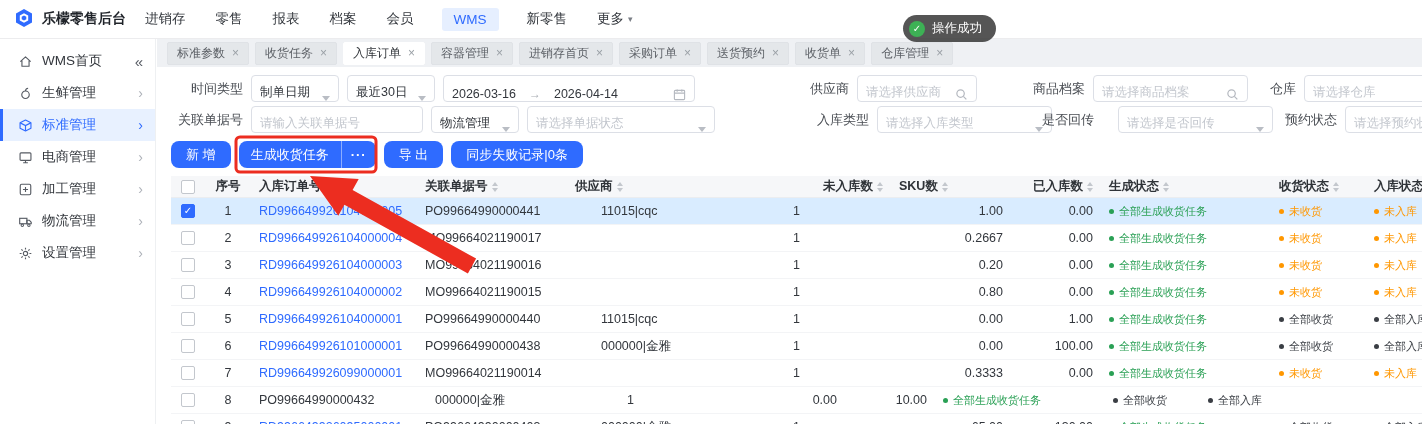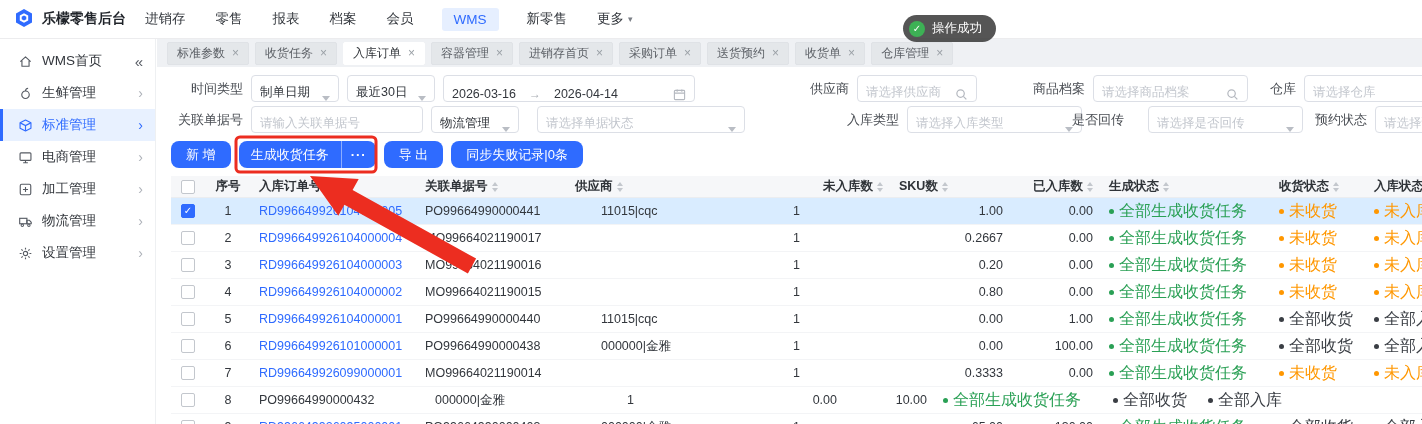--- a/index.html
+++ b/index.html
@@ -90,21 +90,21 @@
   .c-ist{width:90px}
   .link{color:var(--primary,#2f6bff);cursor:pointer}
   .cb{width:14px;height:14px;border:1px solid #c3c7cd;border-radius:2px;background:#fff;
     box-sizing:border-box;display:inline-flex;align-items:center;justify-content:center;cursor:pointer;flex:none}
   .cb.checked{background:var(--primary,#2f6bff);border-color:var(--primary,#2f6bff)}
   .cb.checked::after{content:'✓';color:#fff;font-size:10px;line-height:1}
   .sort{display:inline-flex;flex-direction:column;margin-left:4px;gap:2px;cursor:pointer;flex:none}
   .sort b{width:0;height:0;border-left:3.5px solid transparent;border-right:3.5px solid transparent;display:block}
   .sort .u{border-bottom:4px solid #c3c7cd}
   .sort .d{border-top:4px solid #c3c7cd}
-  .status{display:inline-flex;align-items:center;font-size:16px;white-space:nowrap}
+  .status{display:inline-flex;align-items:center;font-size:11px;white-space:nowrap}
   .status::before{content:'';width:5px;height:5px;border-radius:50%;background:currentColor;
     margin-right:5px;flex:none}
   .st-green{color:var(--success,#2aa055)}
   .st-orange{color:var(--warning,#ff9700)}
   .st-dark{color:#3a3e44}
   
   .annot{position:absolute;left:0;top:0;width:1422px;height:424px;pointer-events:none;z-index:50}
 </style>
 </head>
 <body>
@@ -318,21 +318,21 @@
         </div>
         <div class="frow">
           <span class="flabel" style="width: 72px; margin-left: 0px;">关联单据号</span>
           <div class="ctrl" style="width: 172px; margin-left: 8px;">
             <span class="ph">请输入关联单据号</span>
           </div>
           <div class="ctrl" style="width: 88px; margin-left: 8px;">
             <span class="val">物流管理</span>
             <span class="sel-caret"></span>
           </div>
-          <div class="ctrl" style="width: 208px; margin-left: 18px;">
+          <div class="ctrl" style="width: 188px; margin-left: 8px;">
             <span class="ph">请选择单据状态</span>
             <span class="sel-caret"></span>
           </div>
           <span class="flabel" style="width: 146px; margin-left: 8px;">入库类型</span>
           <div class="ctrl" style="width: 175px; margin-left: 8px;">
             <span class="ph">请选择入库类型</span>
             <span class="sel-caret"></span>
           </div>
           <span class="flabel" style="width: 52px; margin-left: -10px;">是否回传</span>
           <div class="ctrl" style="width: 155px; margin-left: 24px;">

